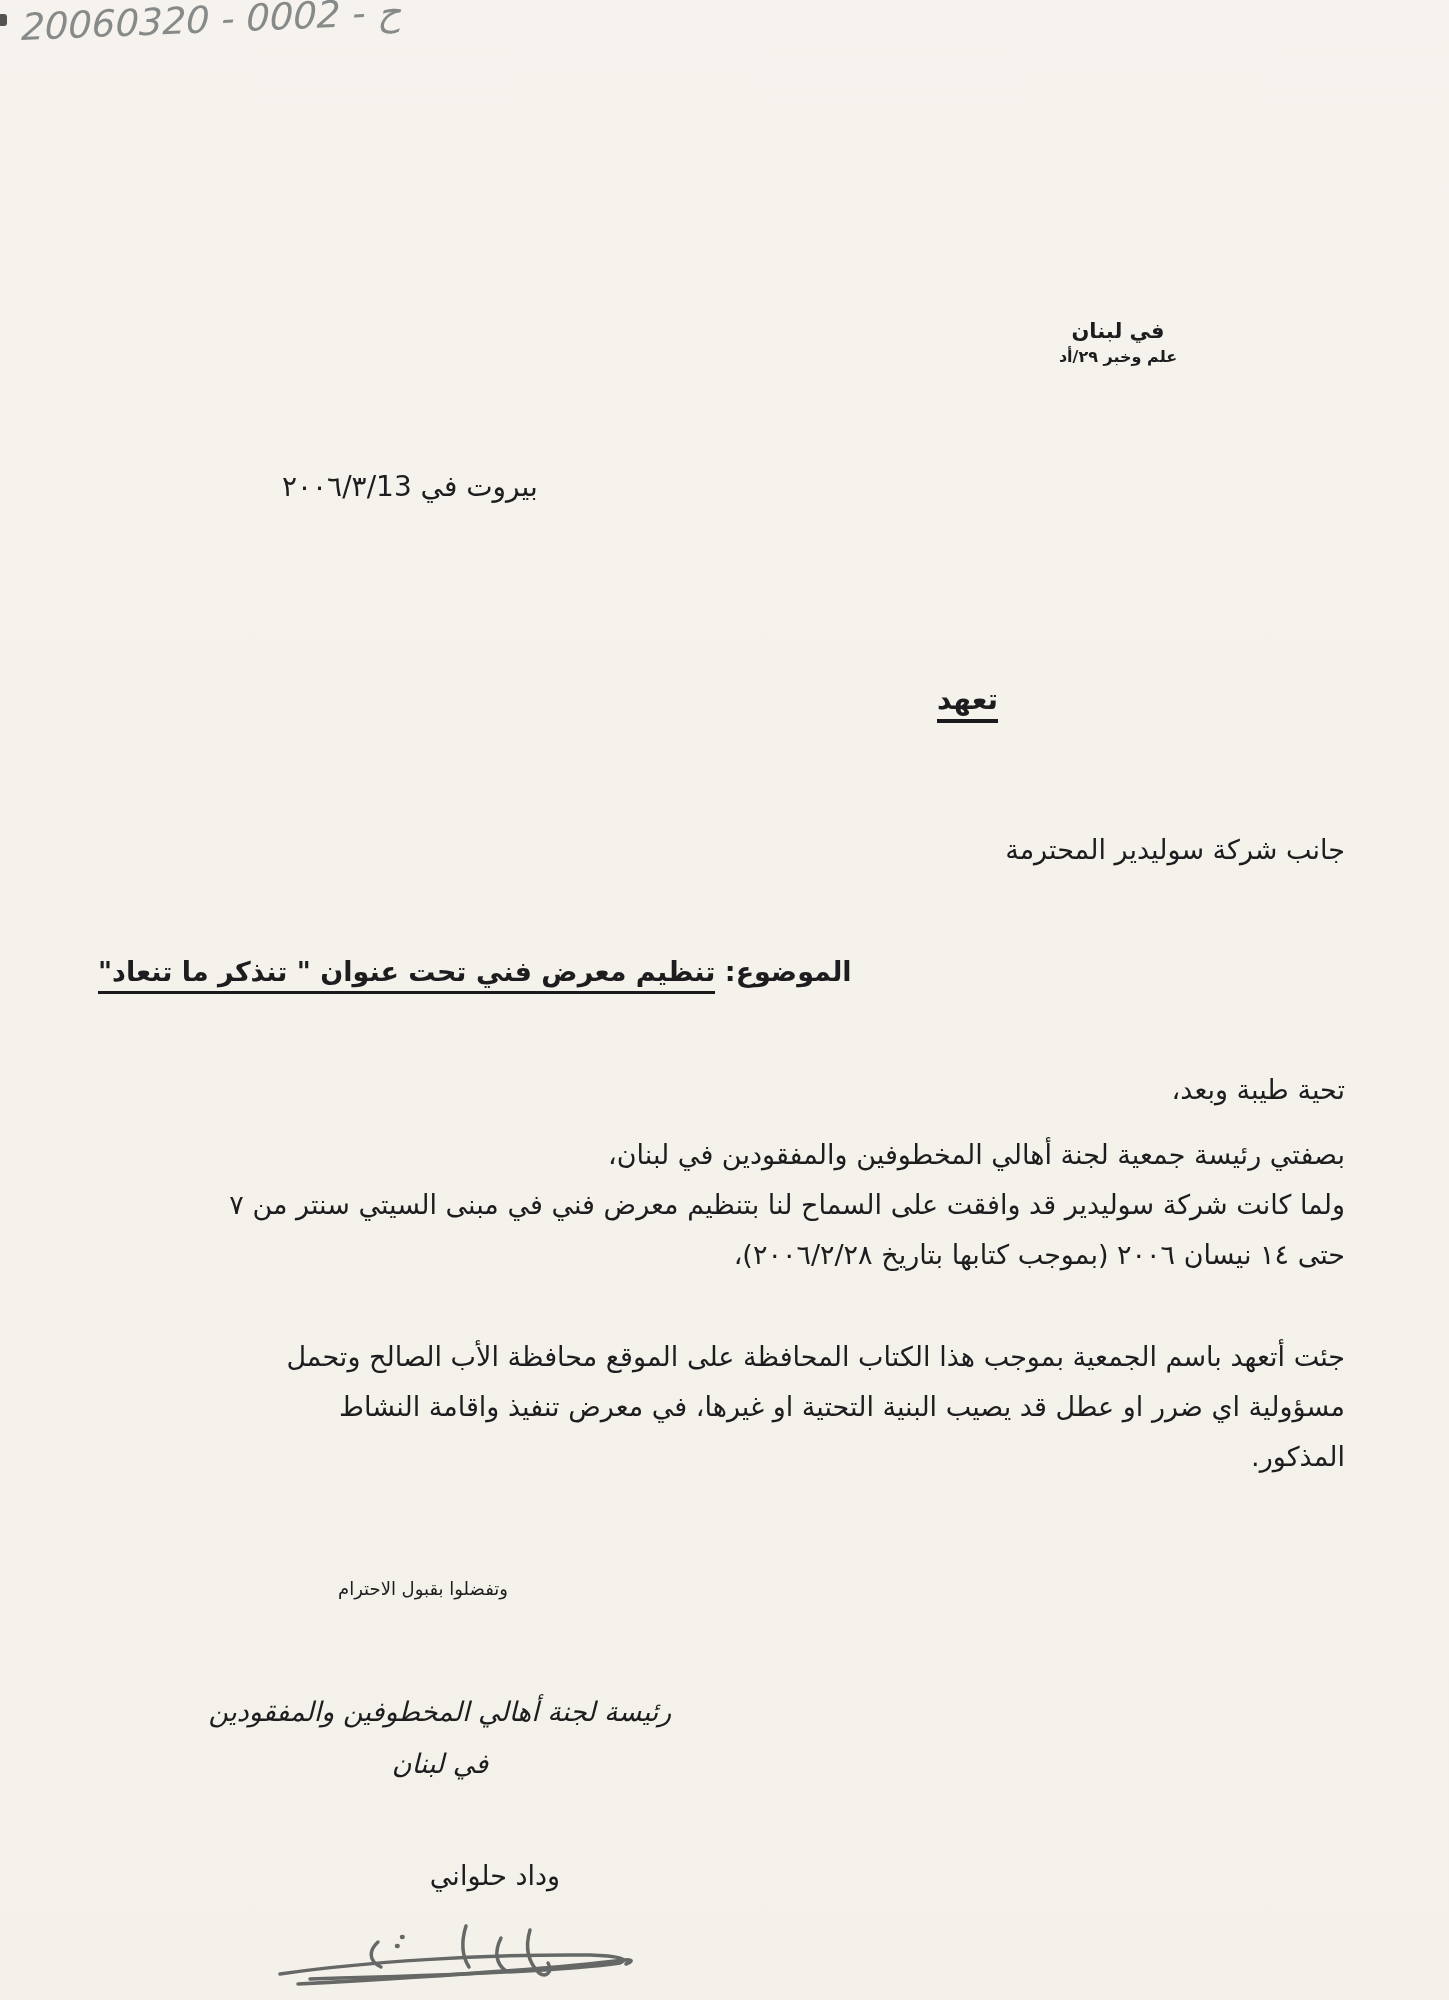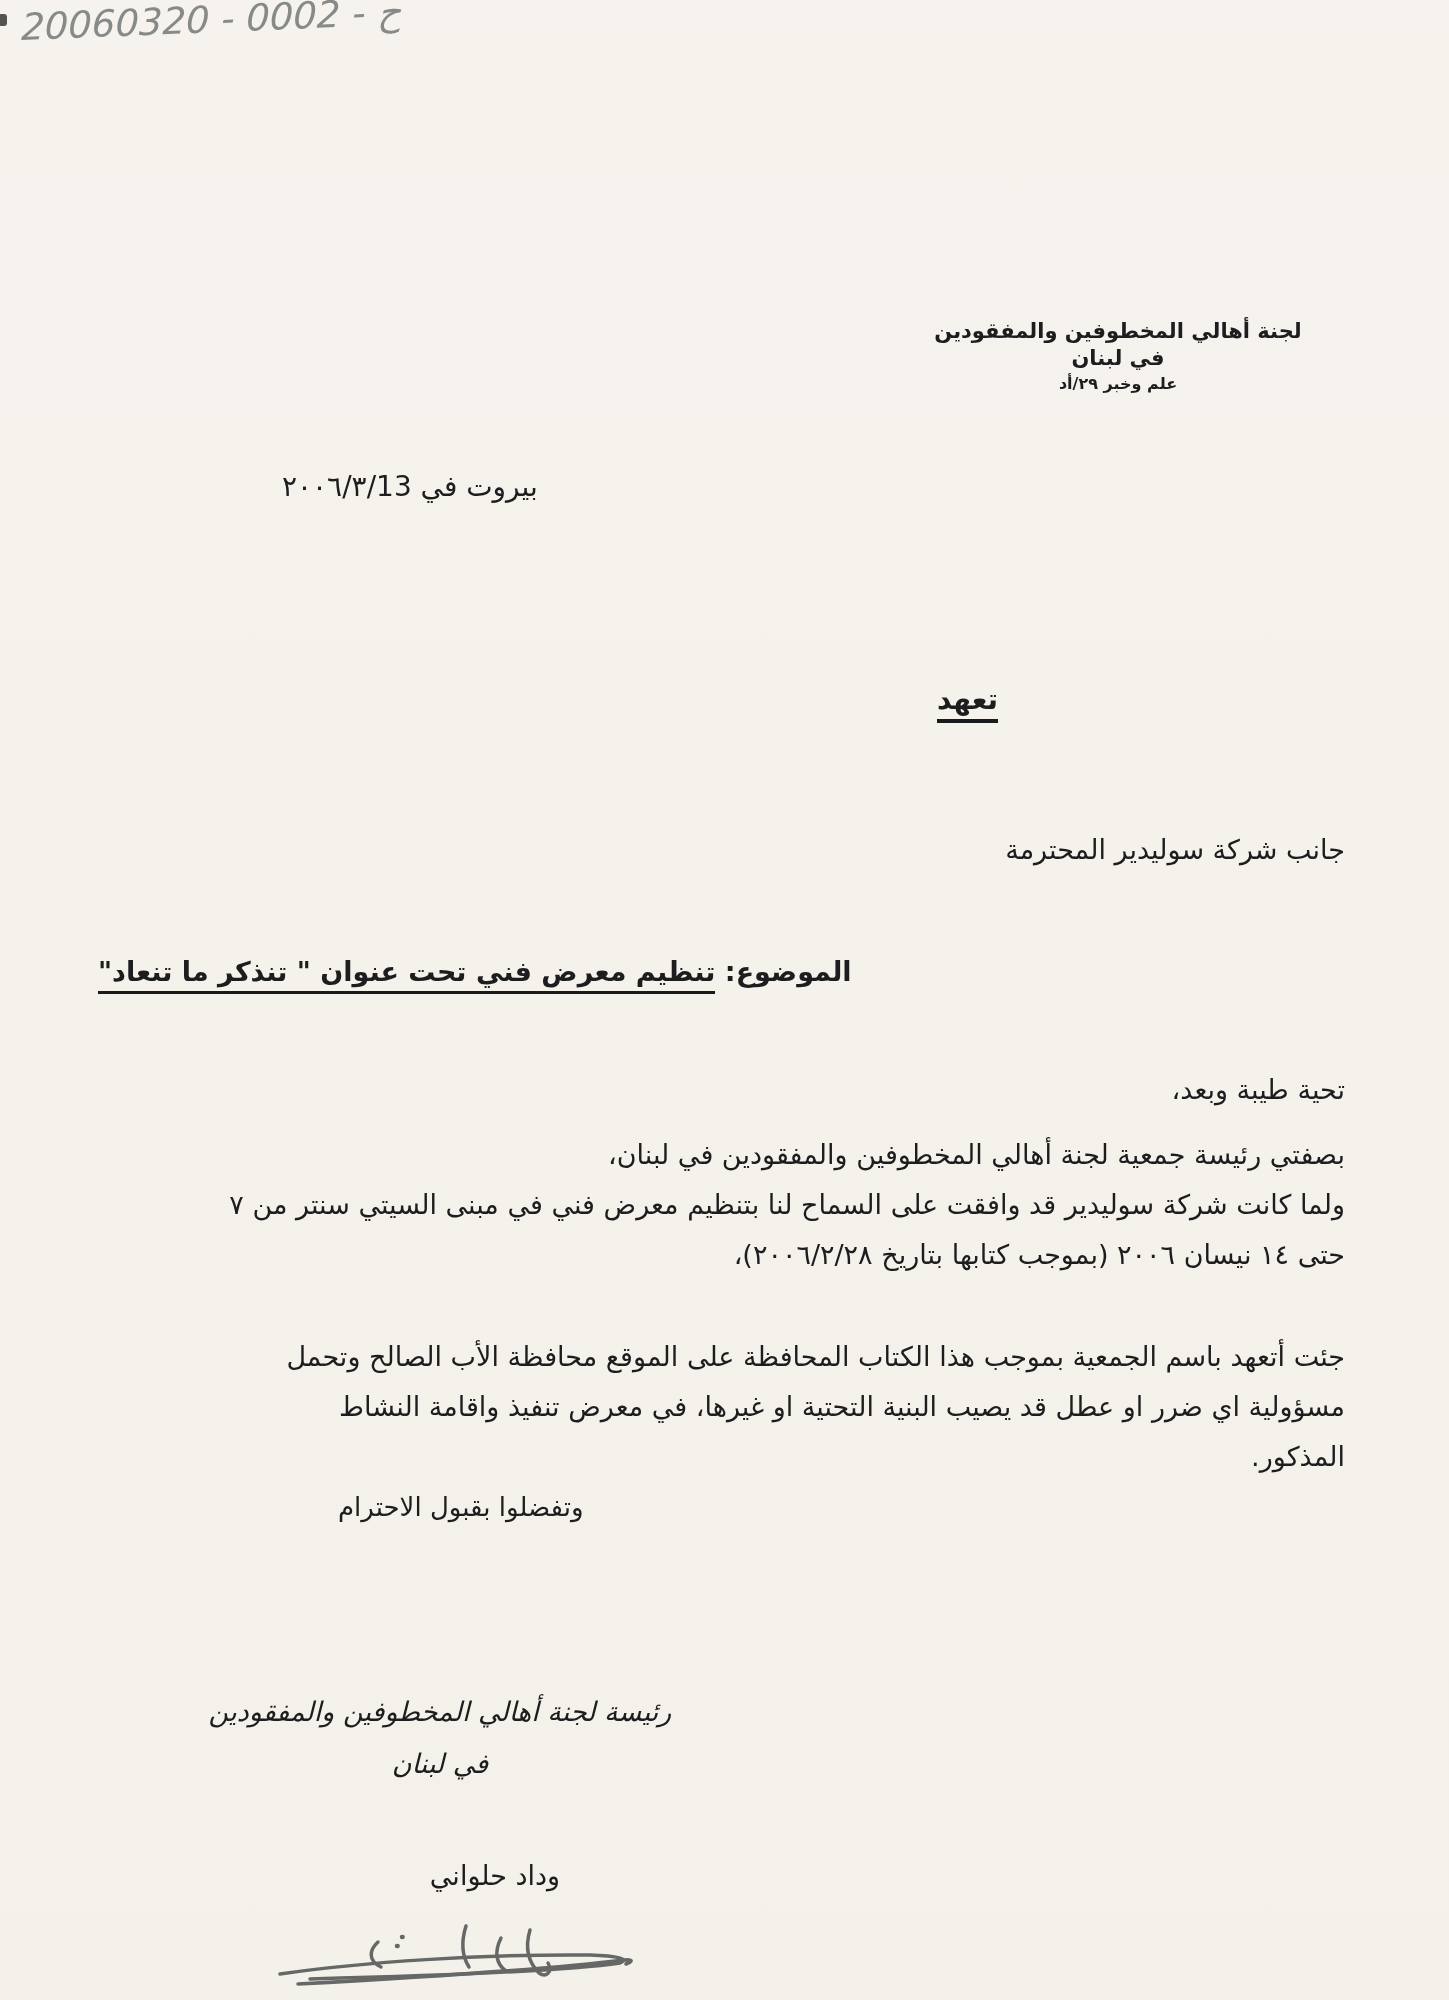--- a/index.html
+++ b/index.html
@@ -65,41 +65,40 @@
 
   
   .greeting{top:1058px; right:104px; font-size:27px;margin-top:16px;}
 
   
   .body-par{right:104px; width:1244px; text-align:right; font-size:27px; line-height:50px; white-space:pre-line;}
   .par1{top:1130px;}
   .par2{top:1332px;}
 
   
-  .closing{left:338px; top:1492px; font-size:26px; white-space:nowrap;}
+  .closing{left:338px; top:1578px; font-size:18px; white-space:nowrap;}
 
   
   .sig-role{top:1686px; left:120px; width:640px; text-align:center; font-size:27px; line-height:52px; white-space:pre-line;font-style:italic;}
 
   
   .sig-name{top:1860px; left:320px; width:350px; text-align:center; font-size:27px; white-space:nowrap;}
 
   .sig-svg{left:268px; top:1910px;}
 </style>
 </head>
 <body>
 
 <div class="page" dir="rtl">
 
   <div class="abs artifact"></div>
 
   <div class="abs ref-number">20060320 - 0002 - ح</div>
 
   <div class="abs letterhead rtl">
-    <div>لجنة أهالي المخطوفين والمفقودين</div>
     <div>في لبنان</div>
     <div class="lh3">علم وخبر ٢٩/أد</div>
   </div>
 
   <div class="abs date-line rtl">بيروت في ٢٠٠٦/٣/13</div>
 
   <div class="abs doc-title rtl">تعهد</div>
 
   <div class="abs addressee rtl">
     <div>جانب شركة سوليدير المحترمة</div>

